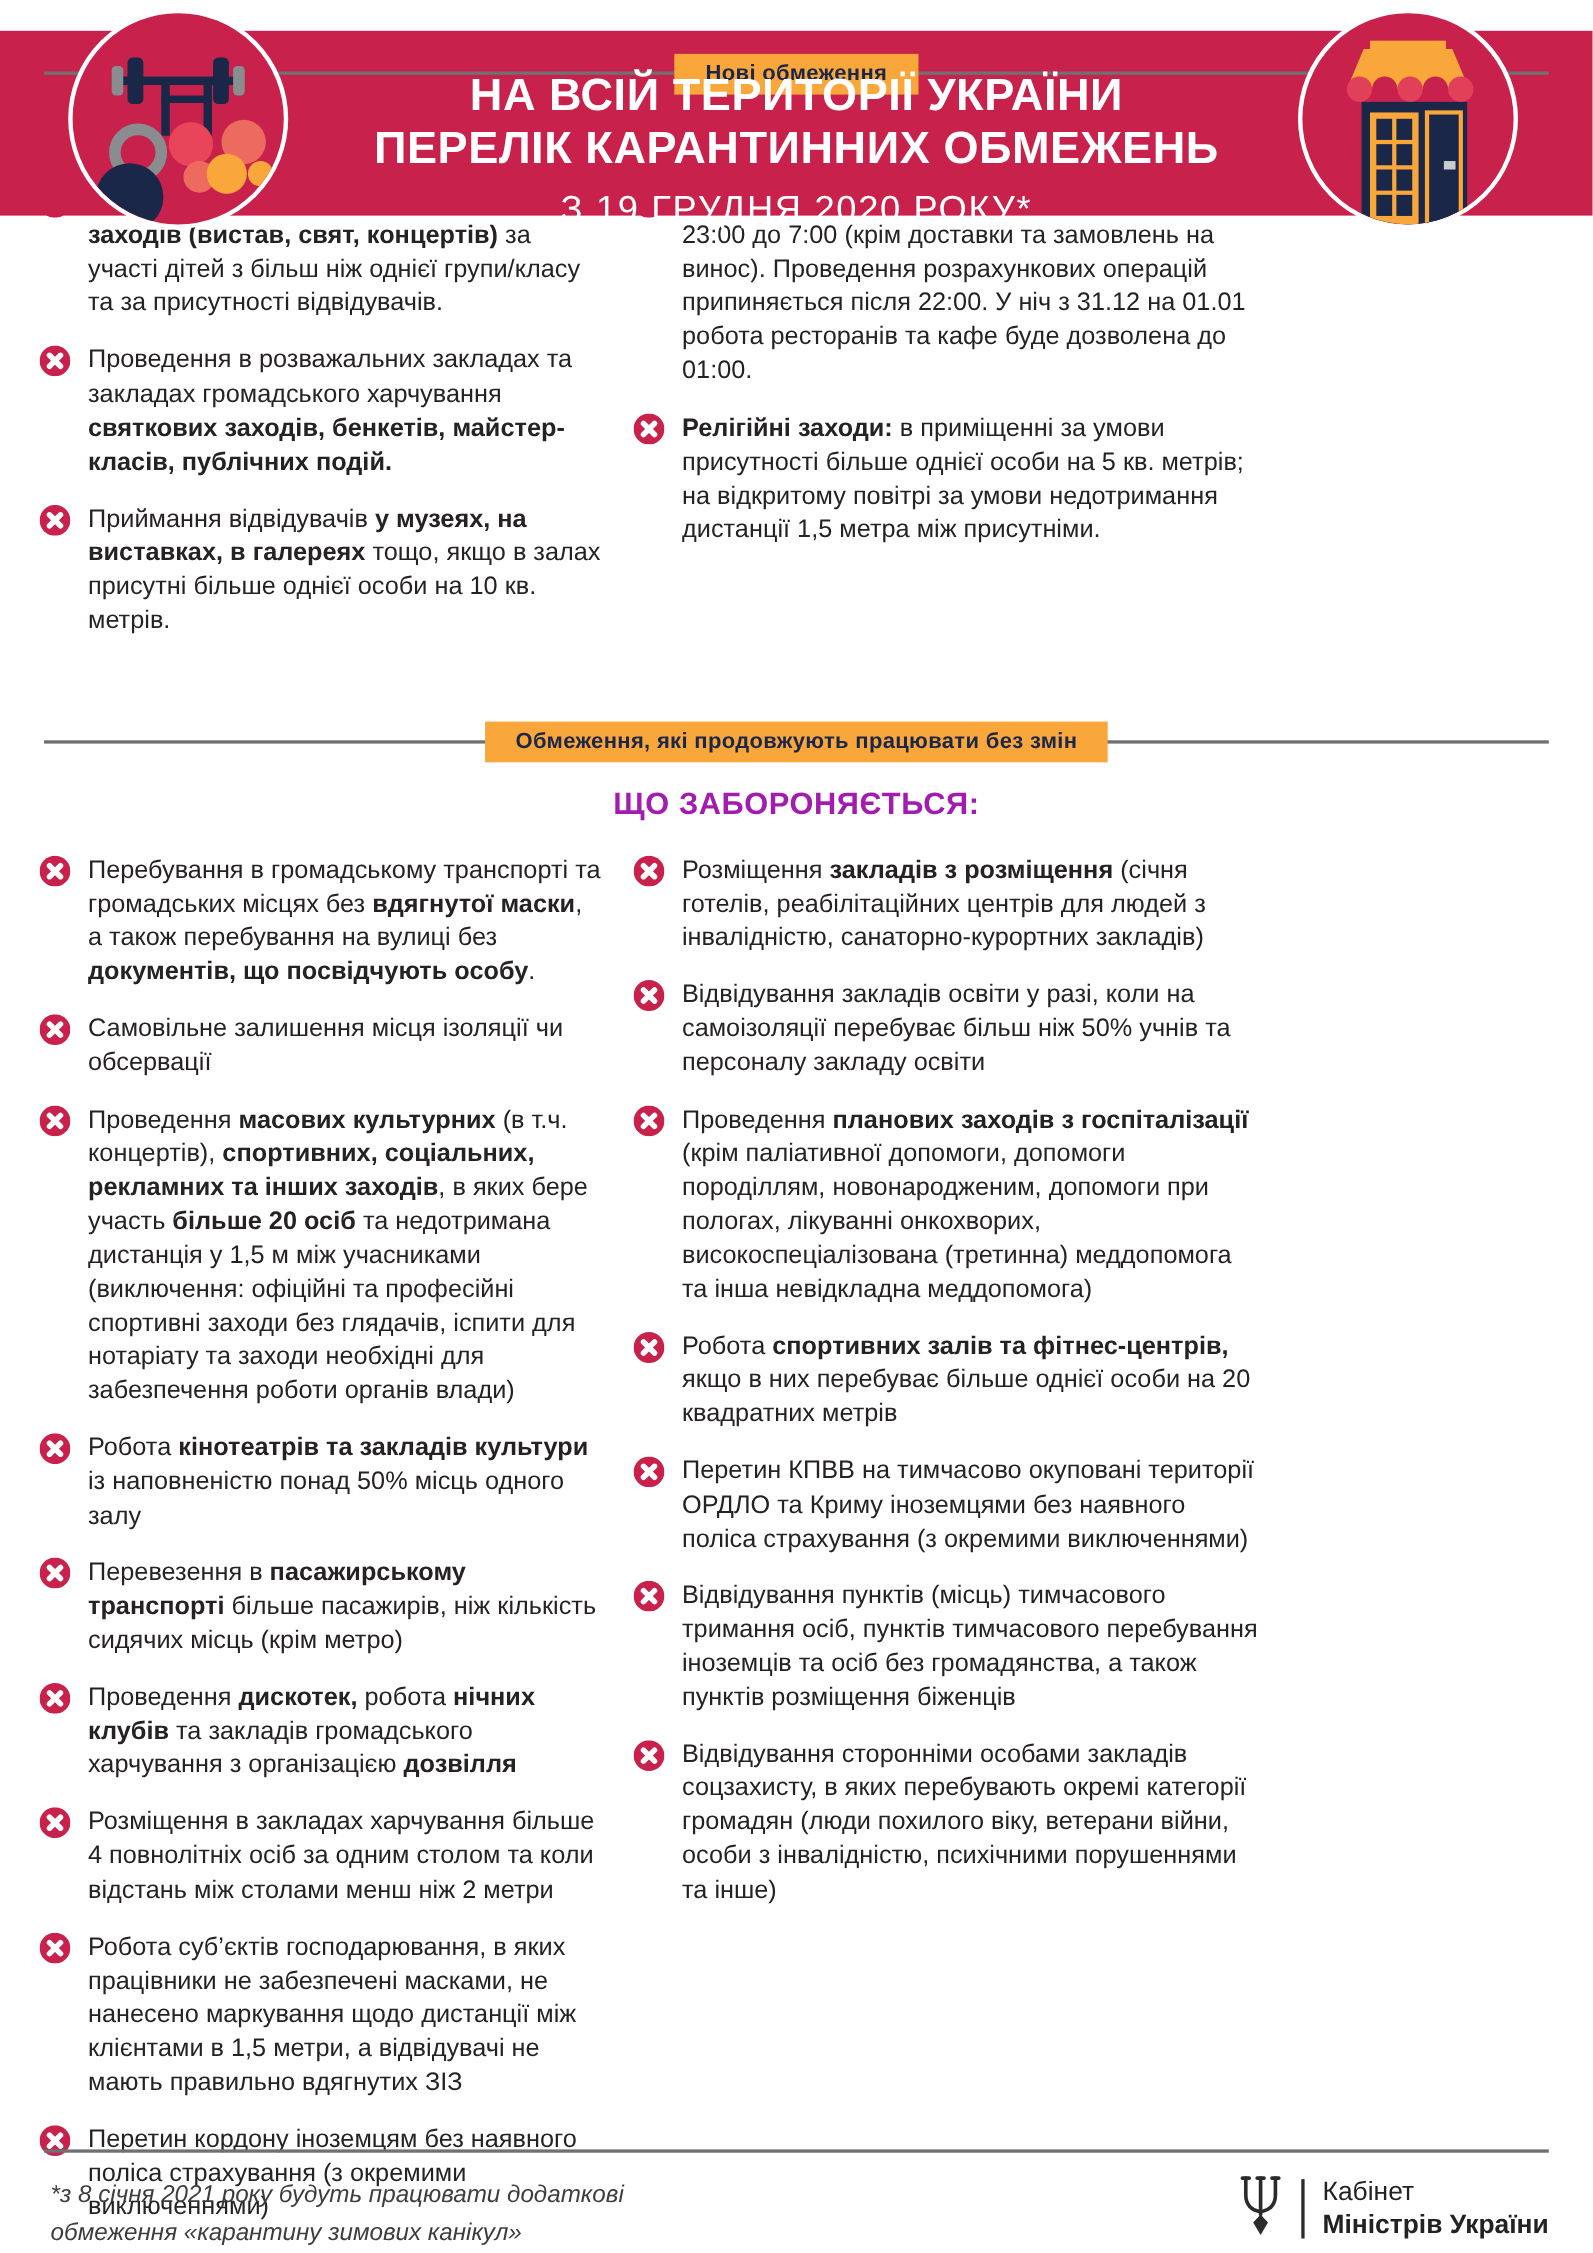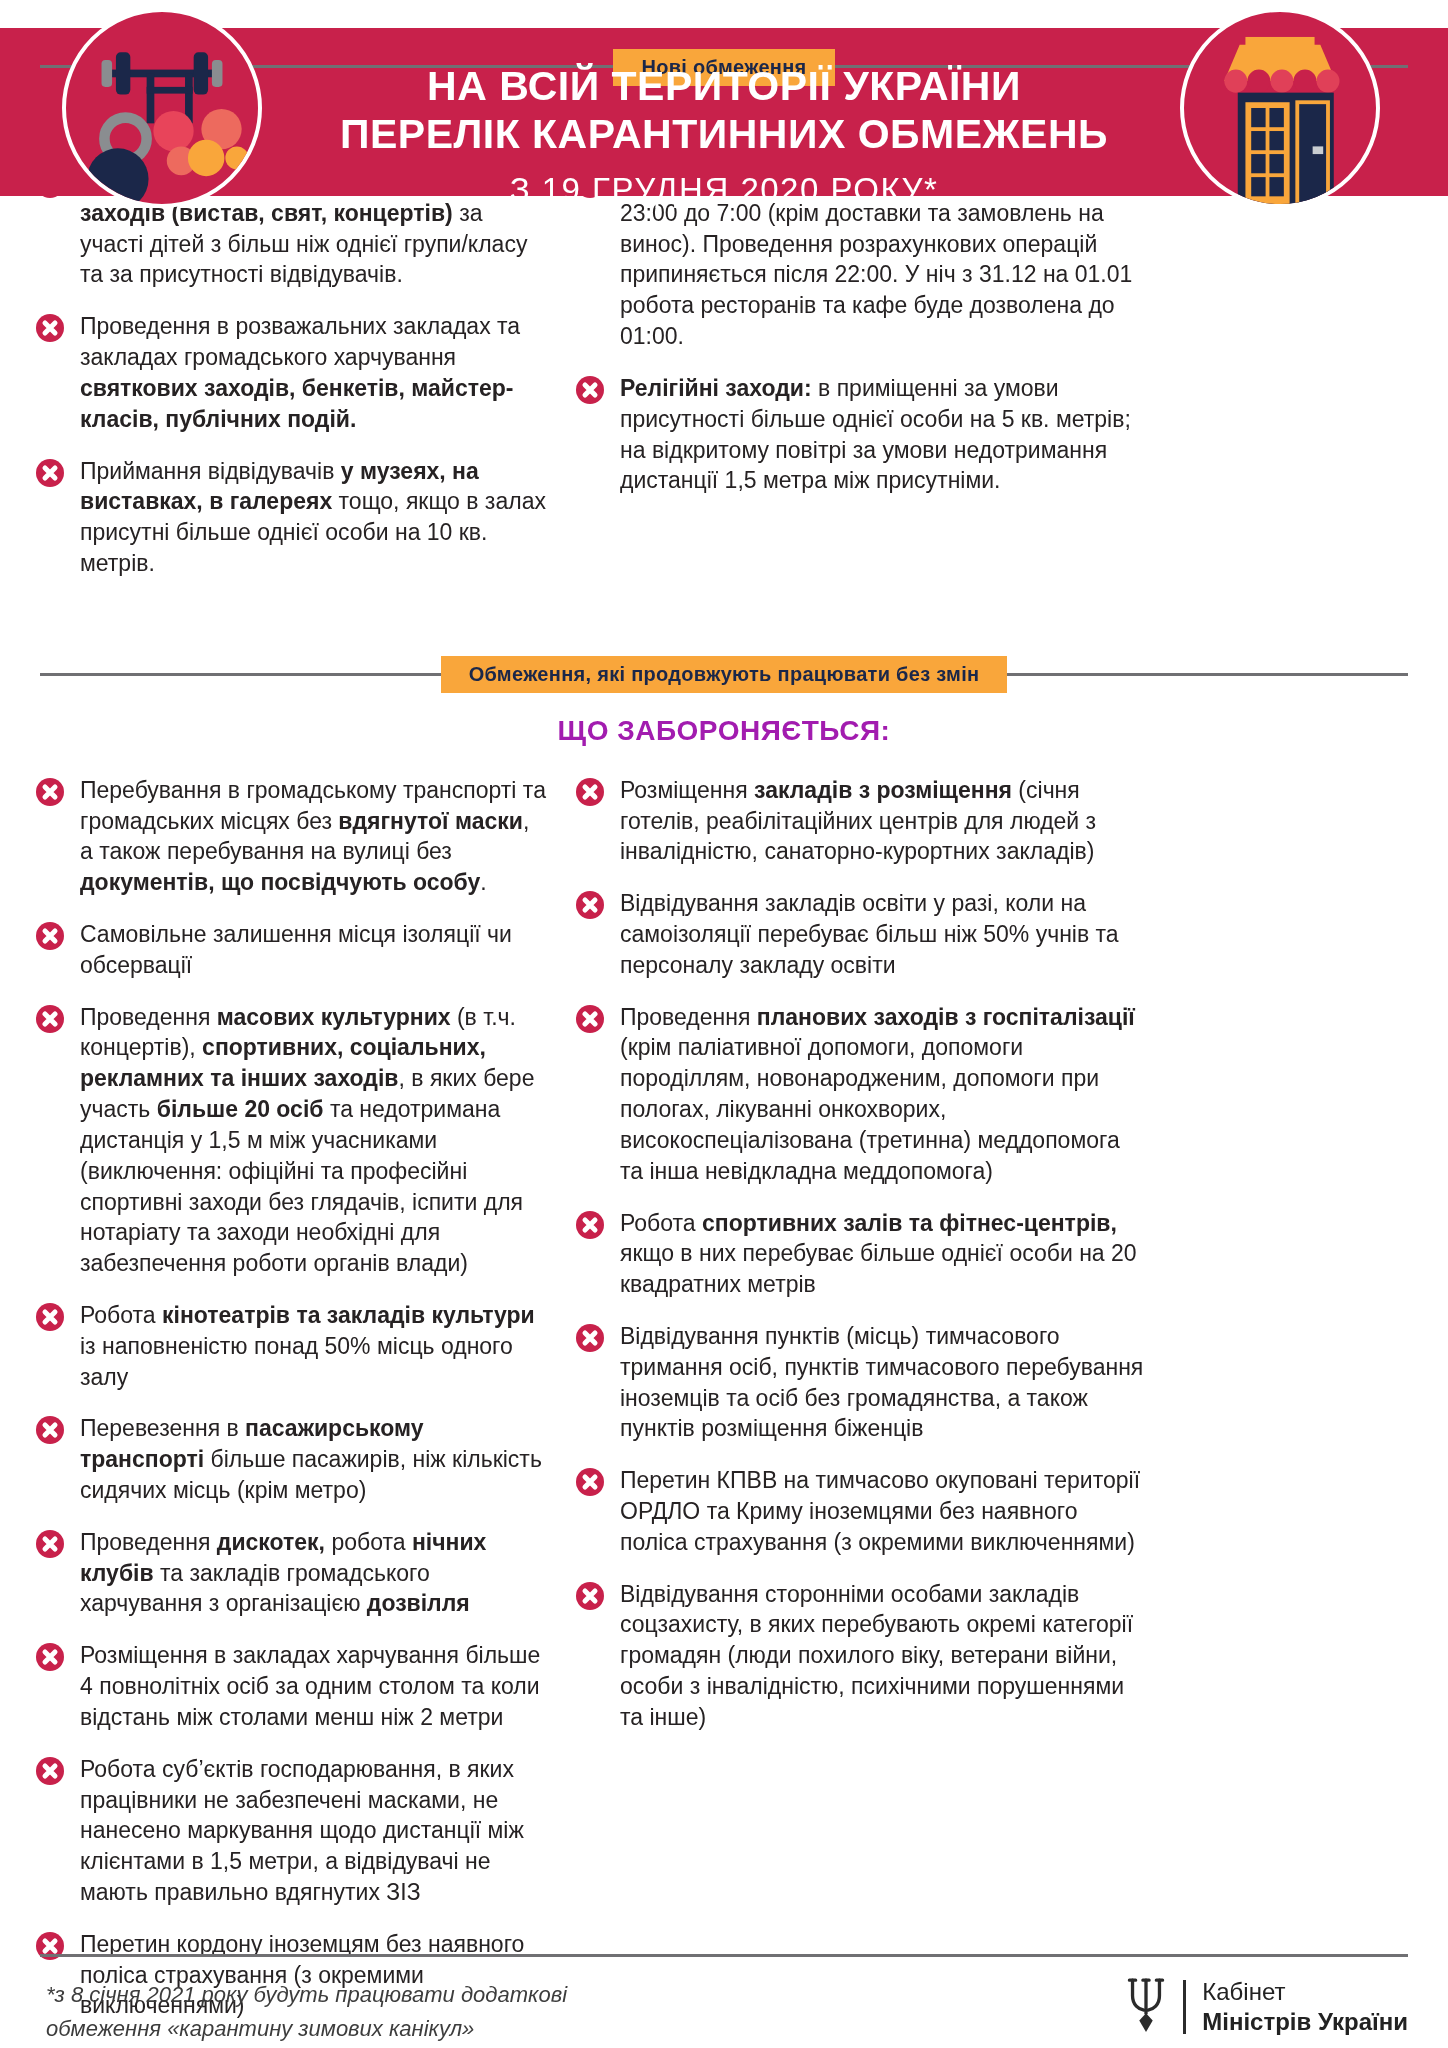--- a/index.html
+++ b/index.html
@@ -281,28 +281,28 @@
                 <circle cx="14" cy="14" r="14" fill="#C8214B"></circle>
                 <path d="M9 9 L19 19 M19 9 L9 19" stroke="#ffffff" stroke-width="5" stroke-linecap="round"></path>
               </svg></span>
             <span class="item-text"><span>Робота </span><b>спортивних залів та фітнес-центрів,</b><span> якщо в них перебуває більше однієї особи на 20 квадратних метрів</span></span>
           </li>
           <li class="item">
             <span class="x-badge"><svg width="28" height="28" viewBox="0 0 28 28">
                 <circle cx="14" cy="14" r="14" fill="#C8214B"></circle>
                 <path d="M9 9 L19 19 M19 9 L9 19" stroke="#ffffff" stroke-width="5" stroke-linecap="round"></path>
               </svg></span>
+            <span class="item-text"><span>Перетин КПВВ на тимчасово окуповані території ОРДЛО та Криму іноземцями без наявного поліса страхування (з окремими виключеннями)</span></span>
+          </li>
+          <li class="item">
+            <span class="x-badge"><svg width="28" height="28" viewBox="0 0 28 28">
+                <circle cx="14" cy="14" r="14" fill="#C8214B"></circle>
+                <path d="M9 9 L19 19 M19 9 L9 19" stroke="#ffffff" stroke-width="5" stroke-linecap="round"></path>
+              </svg></span>
             <span class="item-text"><span>Відвідування пунктів (місць) тимчасового тримання осіб, пунктів тимчасового перебування іноземців та осіб без громадянства, а також пунктів розміщення біженців</span></span>
-          </li>
-          <li class="item">
-            <span class="x-badge"><svg width="28" height="28" viewBox="0 0 28 28">
-                <circle cx="14" cy="14" r="14" fill="#C8214B"></circle>
-                <path d="M9 9 L19 19 M19 9 L9 19" stroke="#ffffff" stroke-width="5" stroke-linecap="round"></path>
-              </svg></span>
-            <span class="item-text"><span>Перетин КПВВ на тимчасово окуповані території ОРДЛО та Криму іноземцями без наявного поліса страхування (з окремими виключеннями)</span></span>
           </li>
           <li class="item">
             <span class="x-badge"><svg width="28" height="28" viewBox="0 0 28 28">
                 <circle cx="14" cy="14" r="14" fill="#C8214B"></circle>
                 <path d="M9 9 L19 19 M19 9 L9 19" stroke="#ffffff" stroke-width="5" stroke-linecap="round"></path>
               </svg></span>
             <span class="item-text"><span>Відвідування сторонніми особами закладів соцзахисту, в яких перебувають окремі категорії громадян (люди похилого віку, ветерани війни, особи з інвалідністю, психічними порушеннями та інше)</span></span>
           </li>
         </ul>
     </div>

